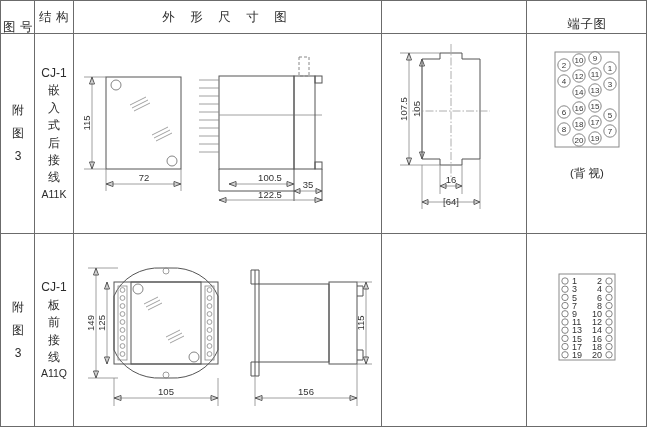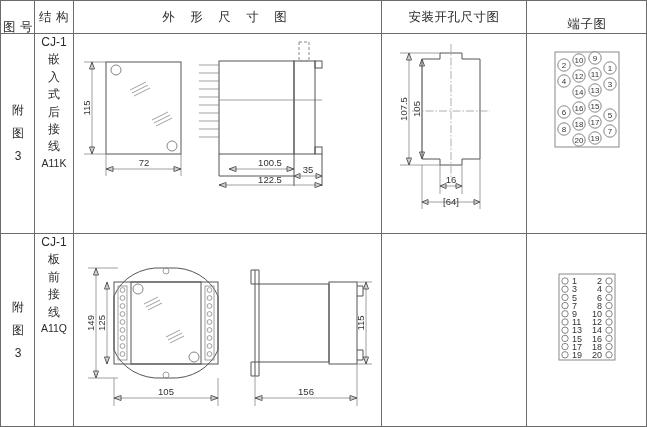--- a/index.html
+++ b/index.html
@@ -7,21 +7,21 @@
        font-family:"Liberation Sans","DejaVu Sans",sans-serif;color:#2b2b2b;}
   .sheet{position:relative;width:647px;height:427px;box-sizing:border-box;
          border:1px solid #6b6b6b;}
   .vline{position:absolute;top:0;bottom:0;width:1px;background:#6b6b6b;}
   .hline{position:absolute;left:0;right:0;height:1px;background:#6b6b6b;}
   .cell{position:absolute;box-sizing:border-box;}
   .hdr{display:flex;align-items:center;justify-content:center;
        font-size:12.5px;letter-spacing:0.5px;white-space:nowrap;}
   .hdr.wide{letter-spacing:6px;}
   .vstack{display:flex;flex-direction:column;align-items:center;
-          justify-content:flex-start;line-height:1.45;font-size:12px;}
+          justify-content:center;line-height:1.45;font-size:12px;}
   .vstack .lat{font-size:12px;letter-spacing:0px;}
   .vstack .small{font-size:10.5px;}
   .fignum{display:flex;flex-direction:column;align-items:center;
           justify-content:center;font-size:12px;line-height:1.9;}
   .dwg{position:absolute;left:0;top:0;width:100%;height:100%;}
   .caption{position:absolute;width:100%;text-align:center;font-size:11.5px;}
   svg{display:block;overflow:visible;}
   .ln{stroke:#555;stroke-width:1;fill:none;}
   .thin{stroke:#888;stroke-width:0.8;fill:none;}
   .dash{stroke:#888;stroke-width:1;fill:none;stroke-dasharray:3 2;}
@@ -46,23 +46,20 @@
 
   <div class="cell hdr" style="left:1px;top:1px;width:32px;height:31px;margin-top:10px;">
     <span>图 号</span>
   </div>
   <div class="cell hdr wide" style="left:73px;top:1px;width:307px;height:31px;">
     <span>外 形 尺 寸 图</span>
   </div>
   <div class="cell hdr" style="left:34px;top:1px;width:38px;height:31px;">
     <span>结 构</span>
   </div>
-  <div class="cell hdr" style="left:381px;top:1px;width:144px;height:31px;">
-    <span>安装开孔尺寸图</span>
-  </div>
   <div class="cell hdr" style="left:526px;top:1px;width:120px;height:31px;align-items:flex-end;">
     <span>端子图</span>
   </div>
 
   <div class="cell fignum" style="left:1px;top:33px;width:32px;height:199px;">
     <span>附</span>
     <span>图</span>
     <span>3</span>
   </div>
 
@@ -70,21 +67,21 @@
     <span class="lat">CJ-1</span>
     <span>嵌</span>
     <span>入</span>
     <span>式</span>
     <span>后</span>
     <span>接</span>
     <span>线</span>
     <span class="small">A11K</span>
   </div>
 
-  <div class="cell" style="left:73px;top:33px;width:307px;height:199px;">
+  <div class="cell" style="left:73px;top:48px;width:307px;height:199px;">
     <svg class="dwg" viewBox="0 0 307 199">
 
       <rect class="ln" x="32" y="28" width="75" height="92"></rect>
 
       <g class="thin">
         <line x1="56" y1="56" x2="72" y2="48"></line>
         <line x1="58" y1="59" x2="74" y2="51"></line>
         <line x1="60" y1="62" x2="76" y2="54"></line>
         <line x1="78" y1="86" x2="94" y2="78"></line>
         <line x1="80" y1="89" x2="96" y2="81"></line>
@@ -222,20 +219,21 @@
           <circle cx="68" cy="56" r="6.2" class="circ"></circle>
           <text x="68" y="59" text-anchor="middle" class="termtxt">13</text>
           <circle cx="68" cy="72" r="6.2" class="circ"></circle>
           <text x="68" y="75" text-anchor="middle" class="termtxt">15</text>
           <circle cx="68" cy="88" r="6.2" class="circ"></circle>
           <text x="68" y="91" text-anchor="middle" class="termtxt">17</text>
           <circle cx="68" cy="104" r="6.2" class="circ"></circle>
           <text x="68" y="107" text-anchor="middle" class="termtxt">19</text>
         </g>
     </svg>
+    <div class="caption" style="top:132px;">(背 视)</div>
   </div>
 
   <div class="cell fignum" style="left:1px;top:233px;width:32px;height:193px;">
     <span>附</span>
     <span>图</span>
     <span>3</span>
   </div>
 
   <div class="cell vstack" style="left:34px;top:233px;width:38px;height:193px;">
     <span class="lat">CJ-1</span>

